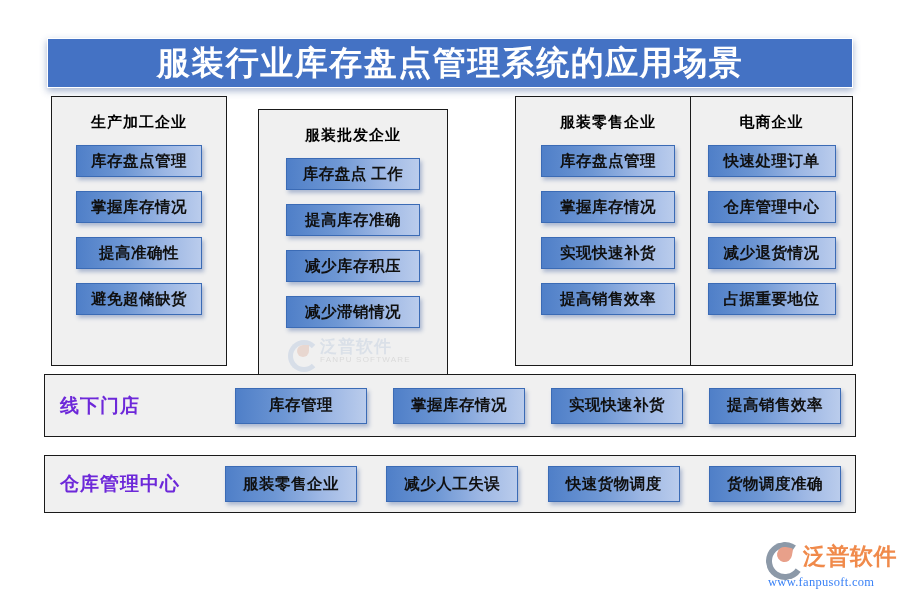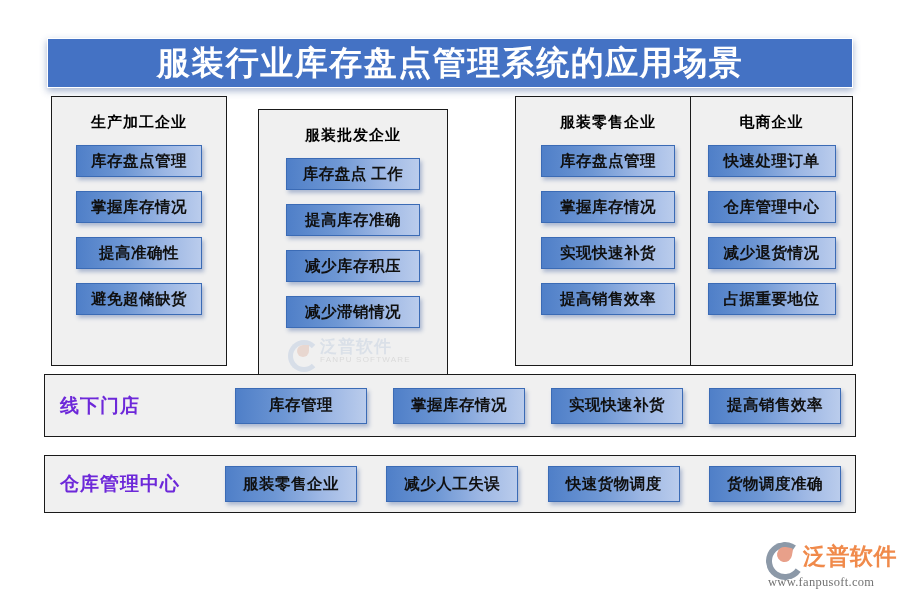--- a/index.html
+++ b/index.html
@@ -224,21 +224,21 @@
   #corner-logo .logo-cn {
     font-size: 23px;
     font-weight: bold;
     color: #F08A4B;
     letter-spacing: 0.5px;
     line-height: 1;
     white-space: nowrap;
   }
   #corner-logo .logo-url {
     font-size: 12.5px;
-    color: #737373;
+    color: #3b82f6;
     letter-spacing: 0.3px;
     margin-top: 3px;
     margin-left: 2px;
     font-family: "Liberation Serif", "DejaVu Serif", serif;
     white-space: nowrap;
   }
 </style>
 </head>
 <body>
 

